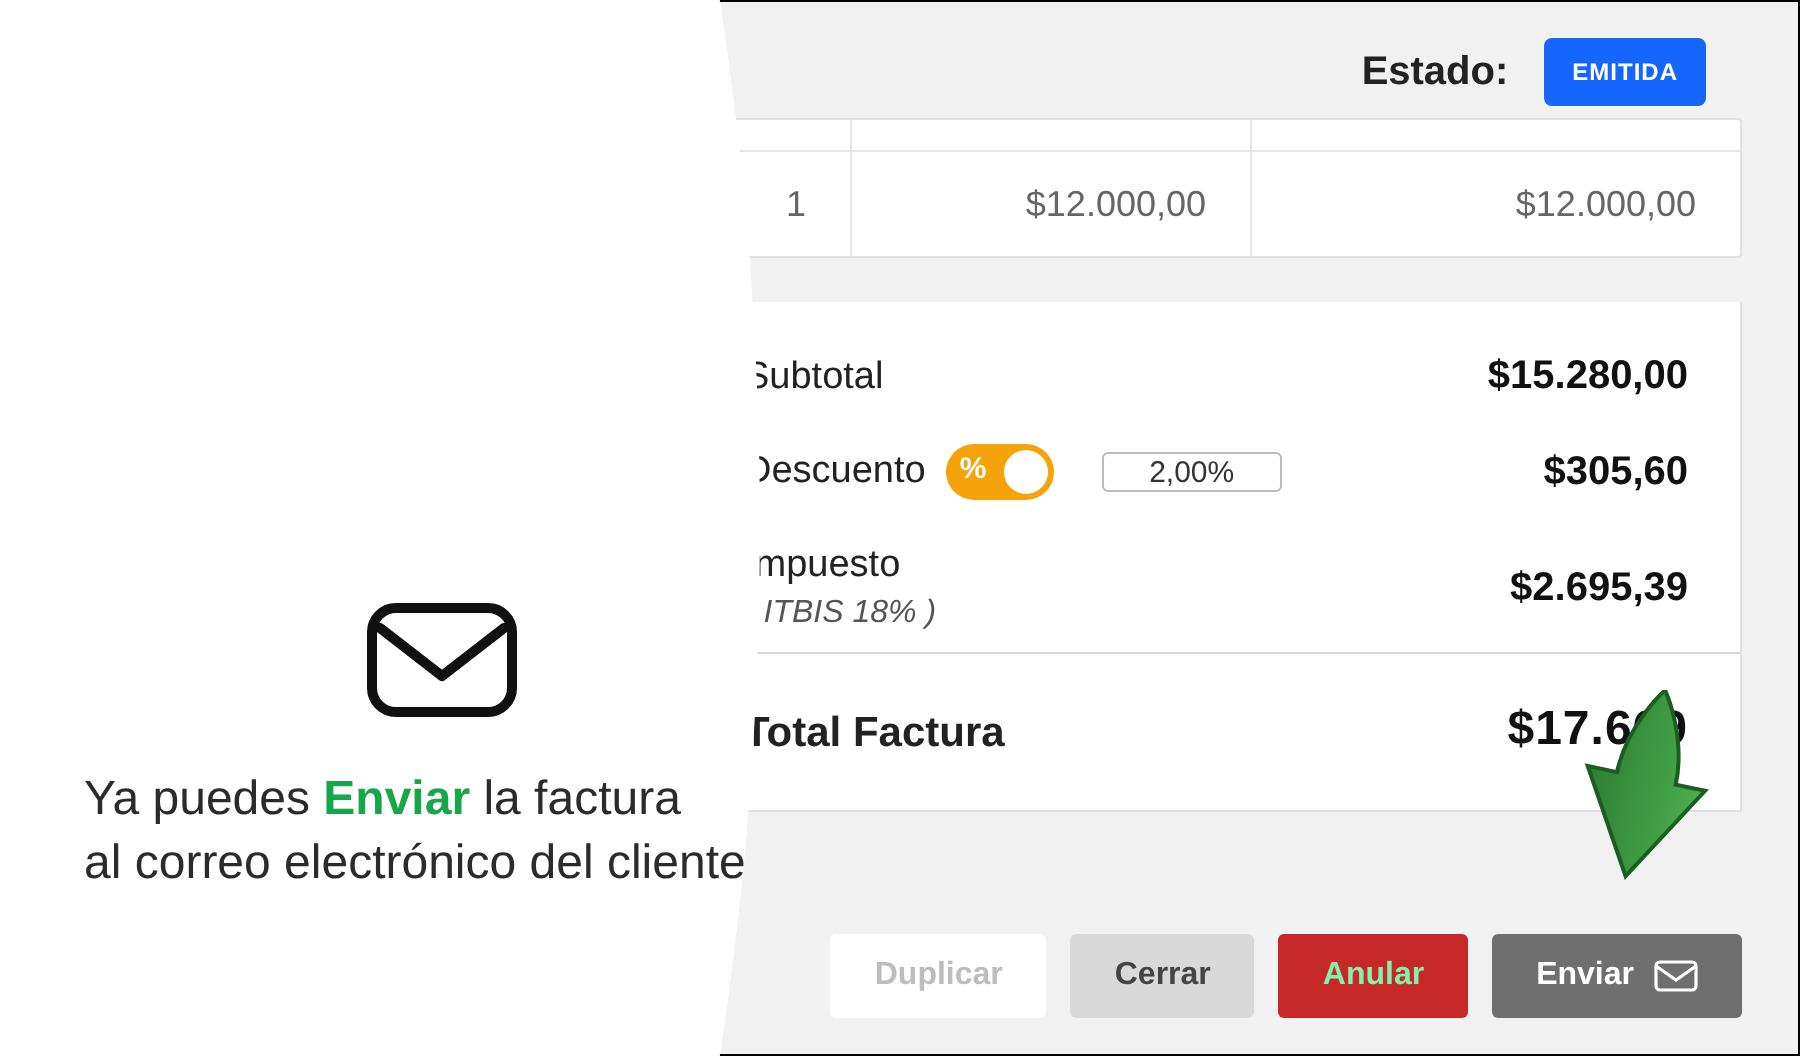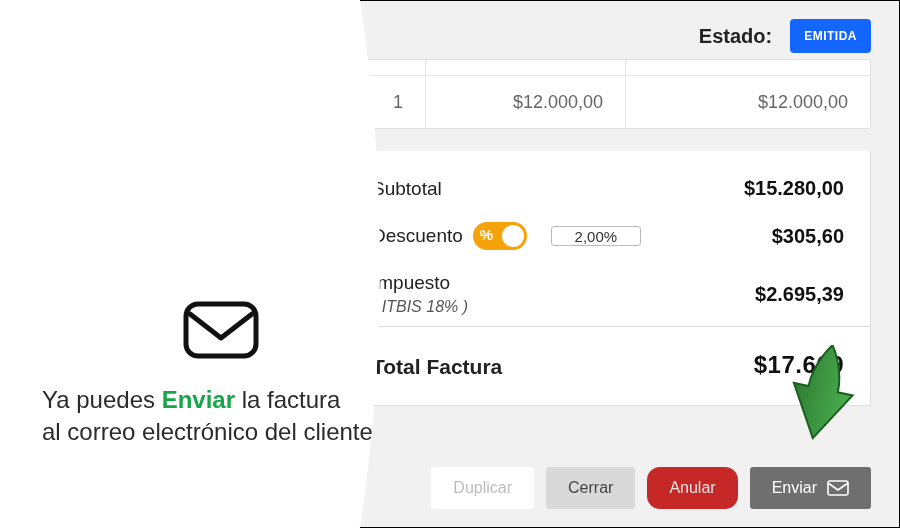--- a/index.html
+++ b/index.html
@@ -19,21 +19,21 @@
   }
   .overlay-content{
     position:absolute;left:30px;top:300px;margin-left:12px;
   }
   .overlay svg{display:block;margin-bottom:24px;margin-left:140px;}
   .overlay-text{font-size:24px;color:#2b2b2b;line-height:1.35;font-weight:400;}
   .overlay-text .hl{color:#17a64a;font-weight:700;}
 
   
   .status-row{
-    position:absolute;top:18px;right:28px;display:flex;align-items:center;gap:18px;
+    position:absolute;top:18px;right:46px;display:flex;align-items:center;gap:18px;
   }
   .status-label{font-size:20px;color:#222;font-weight:600;}
   .status-badge{
     background:#1565ff;color:#fff;font-size:12px;font-weight:700;
     padding:10px 14px;border-radius:4px;letter-spacing:.5px;
   }
 
   
   .items-card{
     position:absolute;top:58px;right:28px;width:560px;
@@ -81,25 +81,25 @@
   .total-row{display:flex;align-items:flex-end;justify-content:space-between;padding:24px 0 26px 0;}
   .total-row .tlabel{font-size:21px;font-weight:700;}
   .total-row .tval{font-size:24px;font-weight:700;letter-spacing:.5px;}
 
   
   .footer{
     position:absolute;bottom:18px;right:28px;display:flex;gap:12px;align-items:center;
   }
   .btn{
     padding:12px 22px;border:none;border-radius:3px;font-size:16px;cursor:pointer;
-    display:flex;align-items:center;gap:10px;
+    display:flex;align-items:center;gap:10px;font-weight:bold;
   }
   .btn-ghost{background:#fff;color:#bdbdbd;}
   .btn-close{background:#d9d9d9;color:#444;}
-  .btn-danger{background:#c62828;color:#e5e5e5;border-radius:13px;}
+  .btn-danger{background:#c62828;color:#86efac;}
   .btn-send{background:#6f6f6f;color:#fff;}
 
   
   .arrow{
     position:absolute;right:28px;bottom:72px;z-index:50;
   }
 </style>
 </head>
 <body>
 

